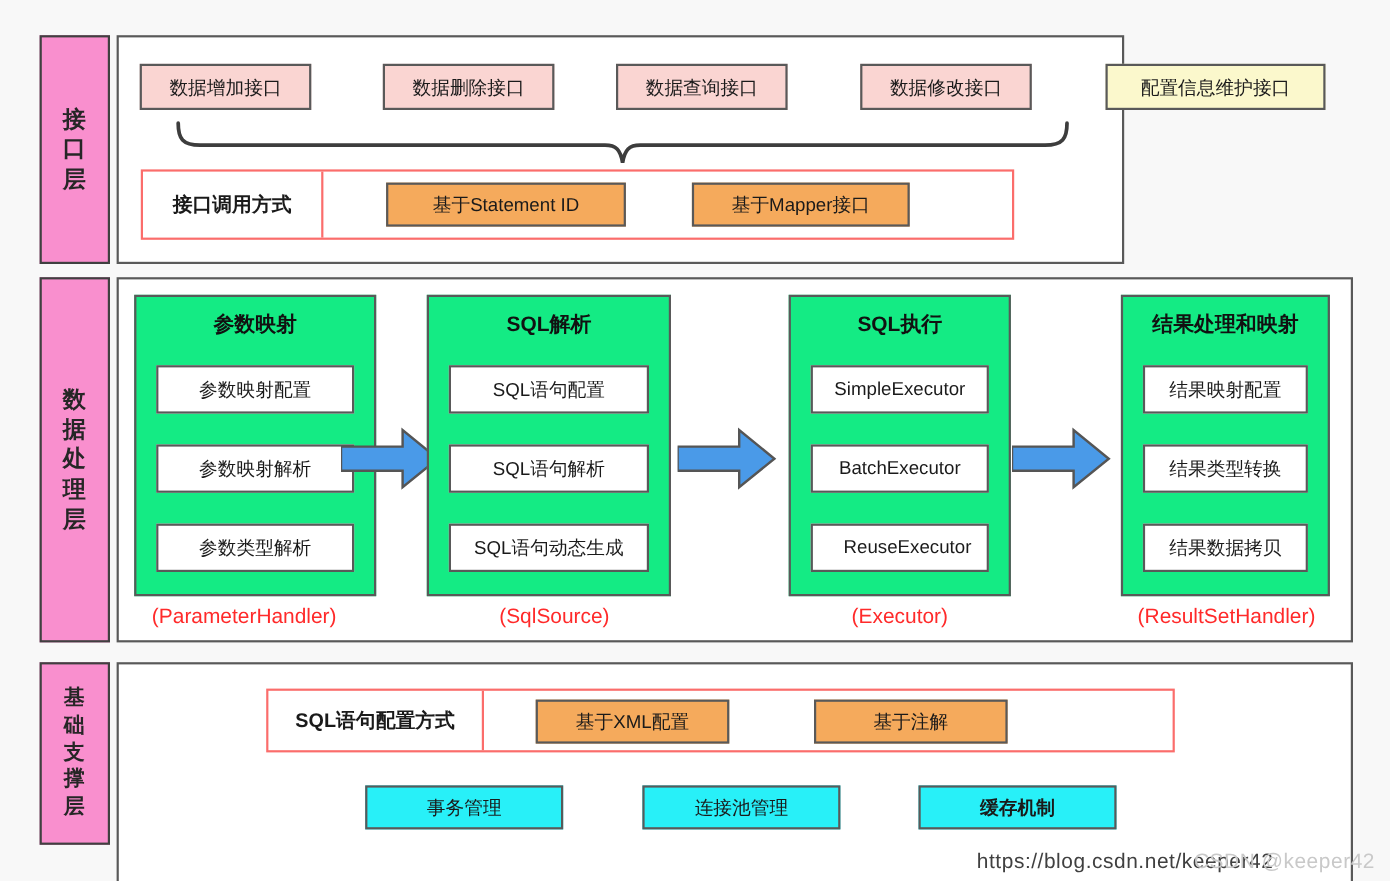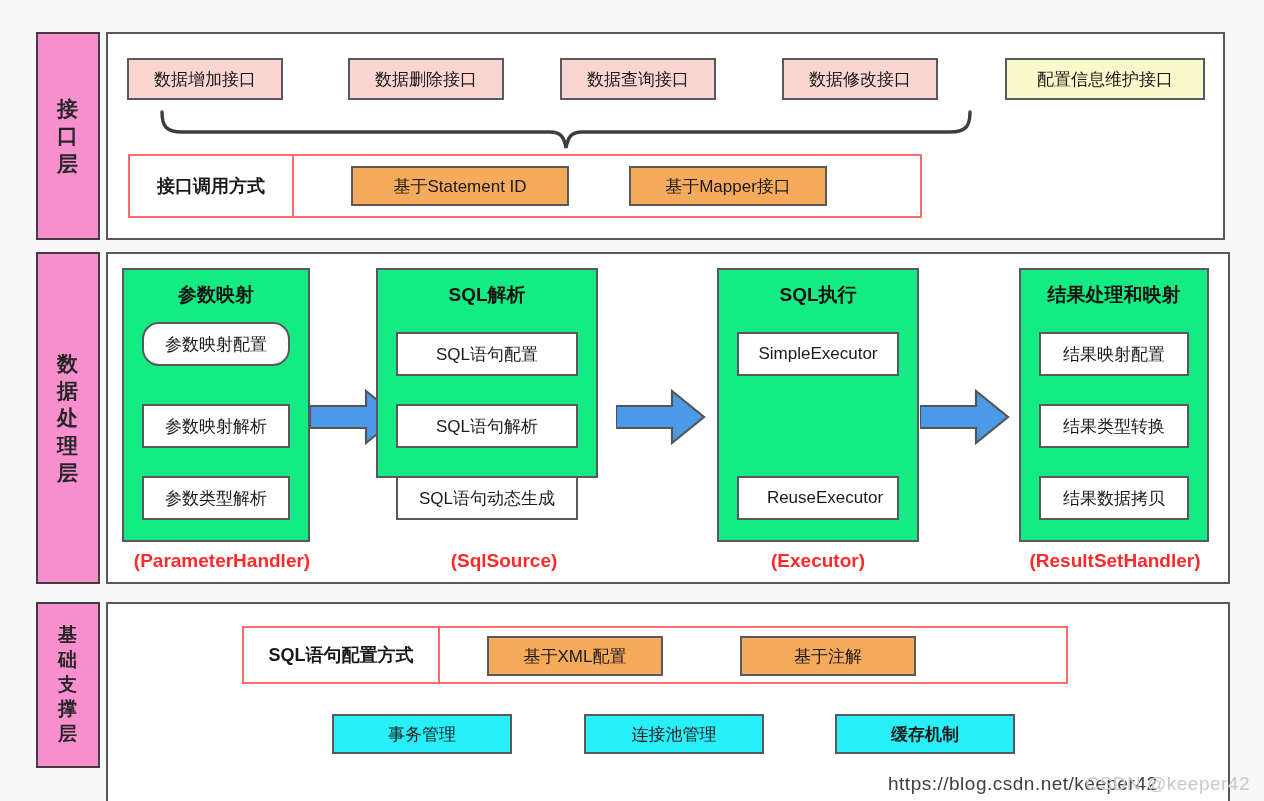--- a/index.html
+++ b/index.html
@@ -102,21 +102,21 @@
     align-items: center;
     justify-content: center;
     font-size: 17px;
     color: #1a1a1a;
     white-space: nowrap;
   }
   .pipe-caption {
     position: absolute;
     text-align: center;
     color: #ff2a2a;
-    font-weight: bold;
+    font-weight: normal;
     font-size: 19px;
     white-space: nowrap;
   }
 
   .arrow { position: absolute; }
 
   .brace { position: absolute; }
 
   .watermark {
     position: absolute;
@@ -138,21 +138,21 @@
 <div id="canvas">
 
   <div class="layer">
     <div class="layer-tag" style="left:36px; top:32px; width:64px; height:208px;"></div>
     <div class="layer-tag" style="left:36px; top:32px; width:64px; height:208px; flex-direction:column; background:transparent; border:none;">
       <span>接</span>
       <span>口</span>
       <span>层</span>
     </div>
 
-    <div class="layer-body" style="left:106px; top:32px; width:1119px; height:208px;">
+    <div class="layer-body" style="left:106px; top:32px; width:916px; height:208px;">
 
       <div class="box pink" style="left:19px; top:24px; width:156px; height:42px;">
         <span>数据增加接口</span>
       </div>
       <div class="box pink" style="left:240px; top:24px; width:156px; height:42px;">
         <span>数据删除接口</span>
       </div>
       <div class="box pink" style="left:452px; top:24px; width:156px; height:42px;">
         <span>数据查询接口</span>
       </div>
@@ -188,39 +188,39 @@
     <div class="layer-tag" style="left:36px; top:252px; width:64px; height:332px; flex-direction:column;">
       <span>数</span>
       <span>据</span>
       <span>处</span>
       <span>理</span>
       <span>层</span>
     </div>
 
     <div class="layer-body" style="left:106px; top:252px; width:1124px; height:332px;">
 
-      <div class="pipe" style="left:14px; top:14px; width:188px; height:274px;">
+      <div class="pipe" style="left:14px; top:14px; width:220px; height:274px;">
         <div class="pipe-title">参数映射</div>
-        <div class="pipe-item" style="top:52px;border-radius:17px;">
+        <div class="pipe-item" style="top:62px;">
           <span>参数映射配置</span>
         </div>
         <div class="pipe-item" style="top:134px;">
           <span>参数映射解析</span>
         </div>
         <div class="pipe-item" style="top:206px;">
           <span>参数类型解析</span>
         </div>
       </div>
       <div class="pipe-caption" style="left:-6px; top:296px; width:240px;">(ParameterHandler)</div>
 
       <svg class="arrow" style="left:202px; top:134px;" width="90" height="58" viewBox="0 0 90 58">
         <path d="M0 18 L56 18 L56 3 L88 29 L56 55 L56 40 L0 40 Z" fill="#4a9ae8" stroke="#555555" stroke-width="2.2" stroke-linejoin="miter"></path>
       </svg>
 
-      <div class="pipe" style="left:268px; top:14px; width:222px; height:210px;">
+      <div class="pipe" style="left:280px; top:14px; width:222px; height:274px;">
         <div class="pipe-title">SQL解析</div>
         <div class="pipe-item" style="top:62px;">
           <span>SQL语句配置</span>
         </div>
         <div class="pipe-item" style="top:134px;">
           <span>SQL语句解析</span>
         </div>
         <div class="pipe-item" style="top:206px;">
           <span>SQL语句动态生成</span>
         </div>
@@ -228,20 +228,23 @@
       <div class="pipe-caption" style="left:276px; top:296px; width:240px;">(SqlSource)</div>
 
       <svg class="arrow" style="left:508px; top:134px;" width="90" height="58" viewBox="0 0 90 58">
         <path d="M0 18 L56 18 L56 3 L88 29 L56 55 L56 40 L0 40 Z" fill="#4a9ae8" stroke="#555555" stroke-width="2.2" stroke-linejoin="miter"></path>
       </svg>
 
       <div class="pipe" style="left:609px; top:14px; width:202px; height:274px;">
         <div class="pipe-title">SQL执行</div>
         <div class="pipe-item" style="top:62px;">
           <span>SimpleExecutor</span>
+        </div>
+        <div class="pipe-item" style="top:134px;">
+          <span>BatchExecutor</span>
         </div>
         <div class="pipe-item" style="top:206px;padding-left:14px;">
           <span>ReuseExecutor</span>
         </div>
       </div>
       <div class="pipe-caption" style="left:600px; top:296px; width:220px;">(Executor)</div>
 
       <svg class="arrow" style="left:812px; top:134px;" width="90" height="58" viewBox="0 0 90 58">
         <path d="M0 18 L56 18 L56 3 L88 29 L56 55 L56 40 L0 40 Z" fill="#4a9ae8" stroke="#555555" stroke-width="2.2" stroke-linejoin="miter"></path>
       </svg>

